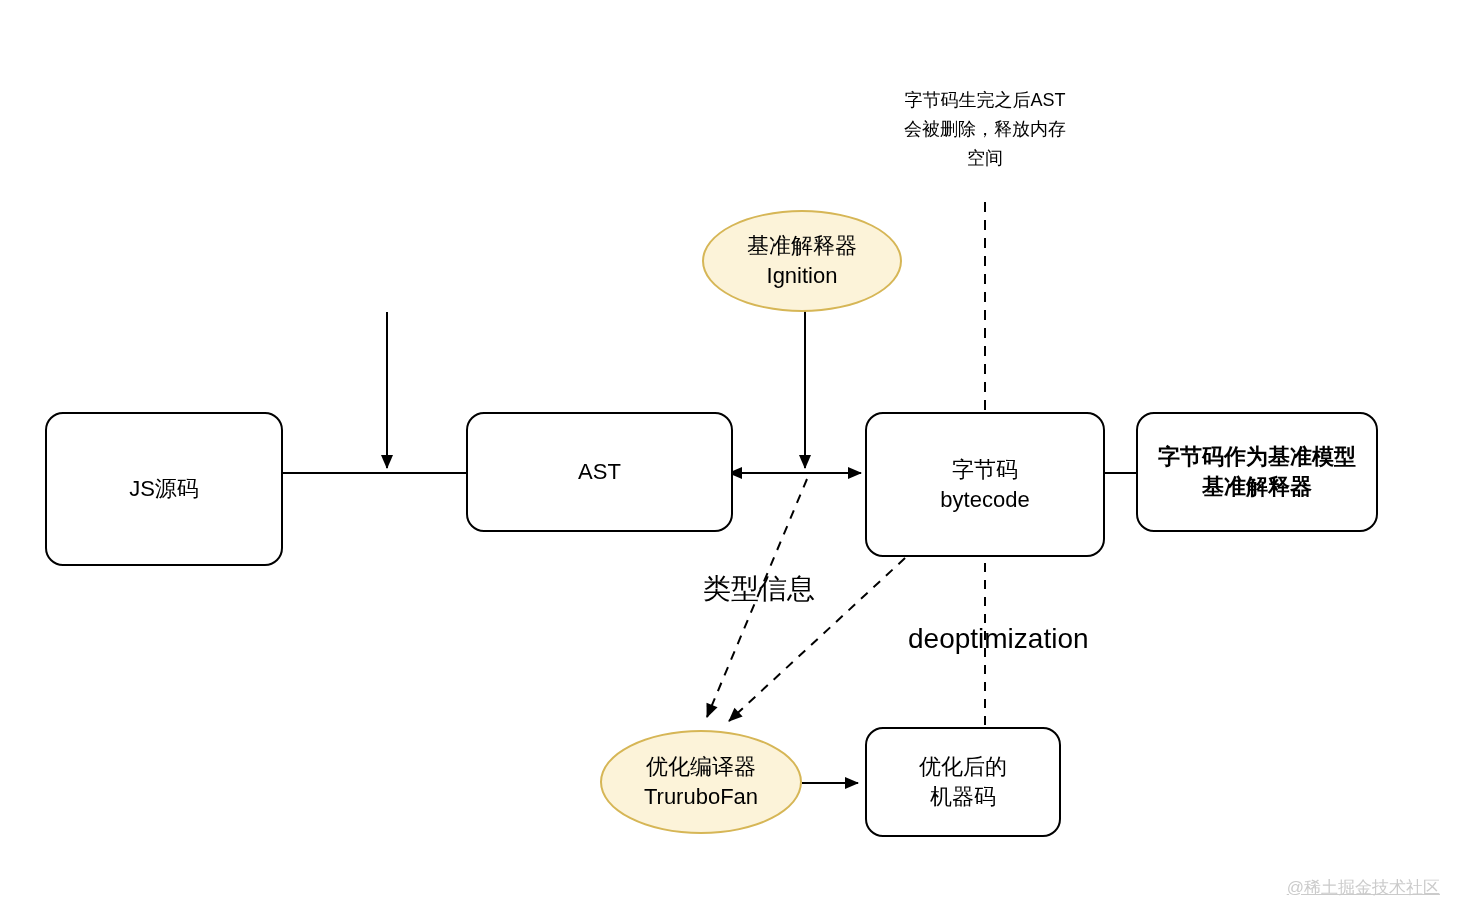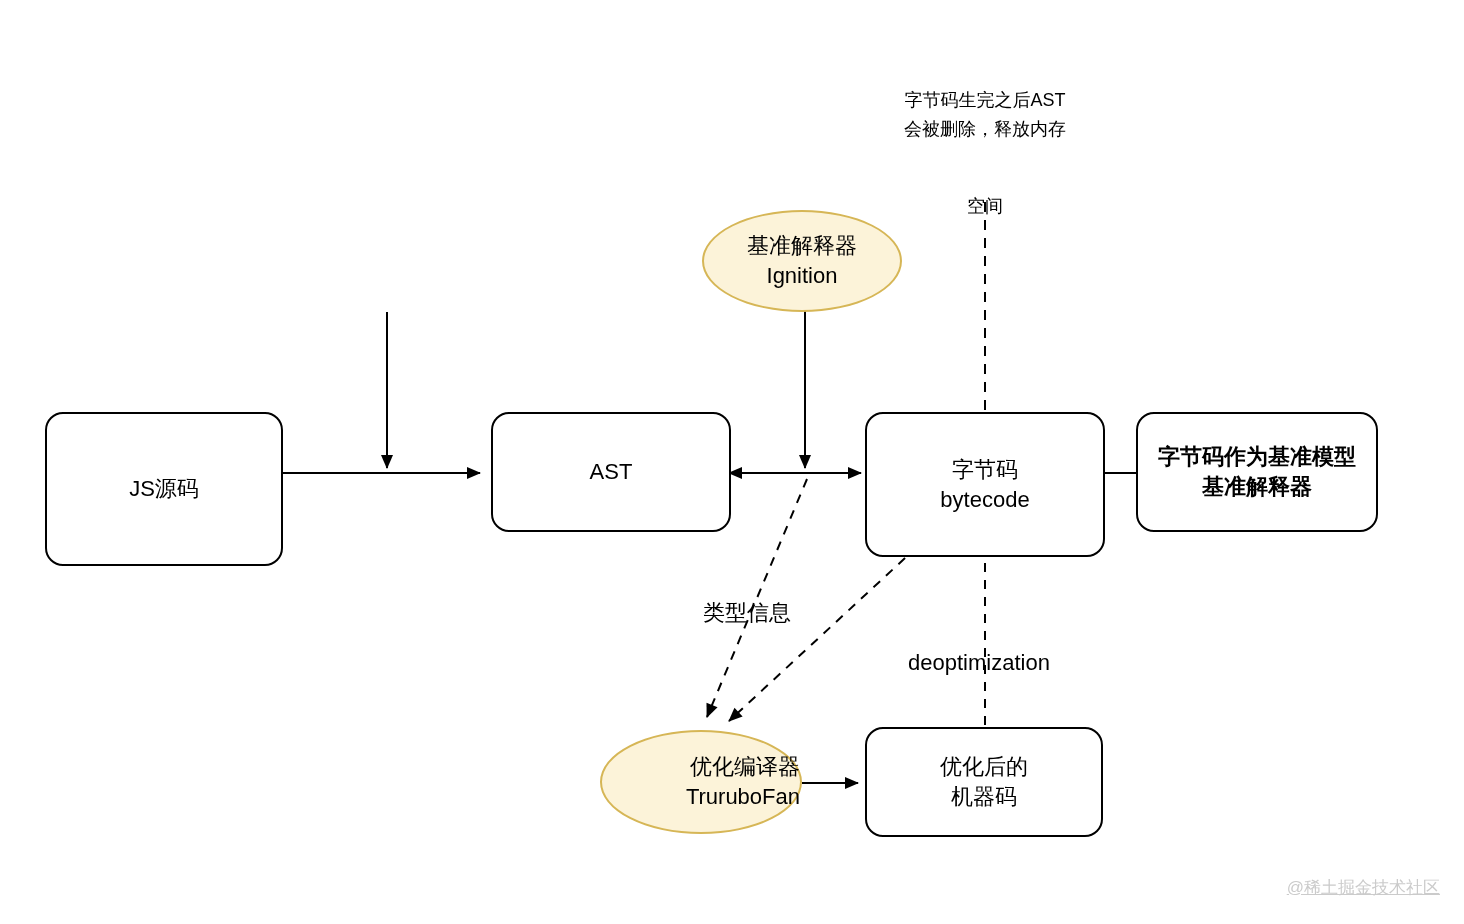--- a/index.html
+++ b/index.html
@@ -48,24 +48,23 @@
     position: absolute;
     color: #000000;
     font-size: 18px;
     line-height: 29px;
     text-align: center;
     white-space: nowrap;
   }
   .edge-label {
     position: absolute;
     color: #000000;
-    font-size: 22px;
+    font-size: 28px;
     line-height: 26px;
     white-space: nowrap;
-    margin-top: 24px;
   }
   .watermark {
     position: absolute;
     right: 24px;
     top: 876px;
     font-size: 17px;
     color: #cbcbcb;
     white-space: nowrap;
     text-decoration: underline;
   }
@@ -101,54 +100,54 @@
 
     <line x1="985" y1="725" x2="985" y2="543" stroke="#000" stroke-width="2" stroke-dasharray="9 8" marker-end="url(#arrowhead)"></line>
 
     <line x1="802" y1="783" x2="858" y2="783" stroke="#000" stroke-width="2" marker-end="url(#arrowhead)"></line>
   </svg>
 
   <div class="node rect-node" style="left:45px; top:412px; width:238px; height:154px;">
     <span>JS源码</span>
   </div>
 
-  <div class="node rect-node" style="left:491px; top:412px; width:240px; height:120px;text-align:center;">
+  <div class="node rect-node" style="left:466px; top:412px; width:267px; height:120px;text-align:center;">
     <span>AST</span>
   </div>
 
   <div class="node rect-node" style="left:865px; top:412px; width:240px; height:145px;">
     <span>字节码</span>
     <span>bytecode</span>
   </div>
 
   <div class="node rect-node" style="left:1136px; top:412px; width:242px; height:120px;font-weight:bold;">
     <span>字节码作为基准模型</span>
     <span>基准解释器</span>
   </div>
 
-  <div class="node rect-node" style="left:865px; top:727px; width:238px; height:110px;">
+  <div class="node rect-node" style="left:865px; top:727px; width:196px; height:110px;">
     <span>优化后的</span>
     <span>机器码</span>
   </div>
 
 
   <div class="node ellipse-node" style="left:702px; top:210px; width:200px; height:102px;">
     <span>基准解释器</span>
     <span>Ignition</span>
   </div>
 
-  <div class="node ellipse-node" style="left:600px; top:730px; width:202px; height:104px;align-items:flex-end;">
+  <div class="node ellipse-node" style="left:600px; top:730px; width:202px; height:104px;">
     <span>优化编译器</span>
     <span>TruruboFan</span>
   </div>
 
   <div class="note" style="left:855px; top:86px; width:260px;">
     <span style="display: block;">字节码生完之后AST</span>
     <span style="display: block; font-family: Liberation Serif, serif;">会被删除，释放内存</span>
-    <span style="display: block; margin-top: 48px;">空间</span>
+    <span style="display: block;">空间</span>
   </div>
 
   <div class="edge-label" style="left:703px; top:576px;">类型信息</div>
 
   <div class="edge-label" style="left:908px; top:626px;">deoptimization</div>
 
   <div class="watermark">@稀土掘金技术社区</div>
 
 </div>
 

